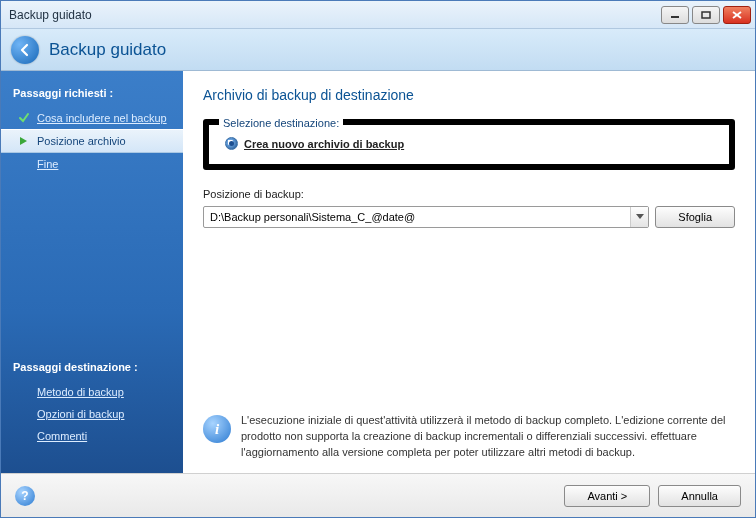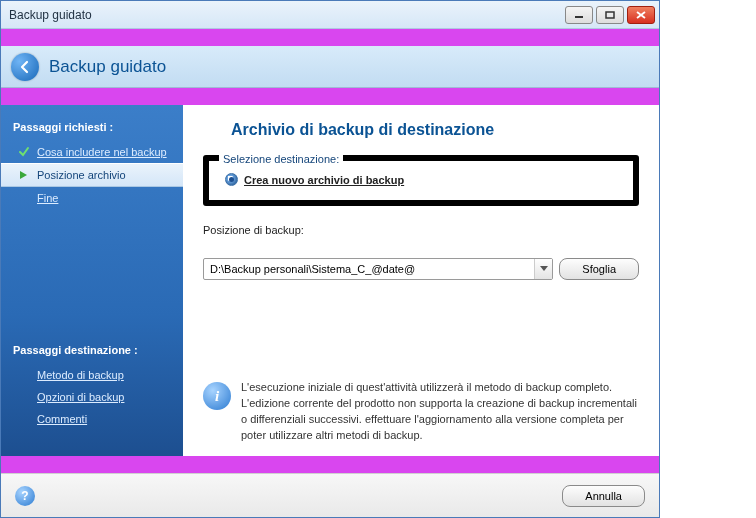--- a/index.html
+++ b/index.html
@@ -1,49 +1,49 @@
 <!DOCTYPE html>
 <html><head>
 <meta charset="utf-8">
 <style>
 * { box-sizing: border-box; margin: 0; padding: 0; }
 body { font-family: "Segoe UI", Tahoma, sans-serif; font-size: 11px; background: #fff; }
-.window { width: 660px; height: 518px; border: 1px solid #4a7ab8; display: flex; flex-direction: column; background: #d946ef; gap: 17px; }
+.window { width: 756px; height: 518px; border: 1px solid #4a7ab8; display: flex; flex-direction: column; background: #14532d; }
 .titlebar { height: 28px; background: linear-gradient(#eaf3fb, #d6e7f7); display: flex; align-items: center; padding: 0 4px 0 8px; border-bottom: 1px solid #b0c8e0; }
 .titlebar-text { flex: 1; color: #223344; font-size: 12px; }
 .tb-btns { display: flex; gap: 3px; }
 .tb-btn { width: 28px; height: 18px; border: 1px solid #888; border-radius: 3px; display: flex; align-items: center; justify-content: center; cursor: pointer; background: linear-gradient(#f5f5f5,#ddd); }
 .tb-btn.close { background: linear-gradient(#f08060,#d83020); border-color: #a02010; color: #fff; }
 .tb-btn.close svg { stroke: #fff; }
 .header { height: 42px; background: linear-gradient(#d8ebfa,#c2dcf2); display: flex; align-items: center; padding: 0 10px; border-bottom: 1px solid #9fbad4; }
 .back-btn { width: 28px; height: 28px; border-radius: 50%; background: radial-gradient(circle at 30% 30%, #6fb4f5, #1868b8); display: flex; align-items: center; justify-content: center; margin-right: 10px; cursor: pointer; box-shadow: 0 0 2px rgba(0,0,0,0.3); }
 .header-title { font-family: "Segoe UI Light", "Segoe UI", sans-serif; font-size: 17px; color: #0b5394; font-weight: 400; }
 .body { flex: 1; display: flex; min-height: 0; }
 .sidebar { width: 182px; background: linear-gradient(#3b7ec9 0%, #2a6ab5 60%, #1d4f90 100%); color: #fff; padding: 12px 0; display: flex; flex-direction: column; font-size: 11px; justify-content: flex-end; }
 .sidebar-heading { font-weight: bold; color: #fff; padding: 4px 12px 8px; font-size: 11px; }
 .step { display: flex; align-items: center; padding: 4px 12px 4px 16px; gap: 6px; cursor: pointer; }
 .step .label { text-decoration: underline; color: #dcecff; }
 .step.current { background: linear-gradient(#eaf3fb,#d4e6f8); color: #14457a; border-top: 1px solid #fff; border-bottom: 1px solid #aac8e4; }
 .step.current .label { text-decoration: none; color: #14457a; font-weight: 400; }
 .step .icon { width: 14px; height: 14px; flex-shrink: 0; display: flex; align-items: center; justify-content: center; }
 .sidebar-spacer { flex: 1; }
 .content { flex: 1; display: flex; flex-direction: column; padding: 16px 20px 12px; background: #fff; }
-.page-title { color: #0b5394; font-size: 16px; font-family: "Segoe UI Light","Segoe UI",sans-serif; margin-bottom: 16px; font-weight: 700; margin-left: 28px; }
+.page-title { color: #0b5394; font-size: 14px; font-family: "Segoe UI Light","Segoe UI",sans-serif; margin-bottom: 16px; font-weight: 400; }
 .groupbox { border: 6px solid #000000; border-radius: 3px; padding: 12px 12px 14px; position: relative; margin-bottom: 18px; }
 .groupbox-legend { position: absolute; top: -8px; left: 10px; background: #fff; padding: 0 4px; font-size: 11px; color: #14457a; }
 .radio-line { display: flex; align-items: center; gap: 6px; padding-left: 4px; }
 .radio { width: 13px; height: 13px; border-radius: 50%; border: 1px solid #3a6fa8; background: radial-gradient(circle at 40% 40%, #fff 30%, #6aa3e0 31%, #3a6fa8 70%); position: relative; }
 .radio::after { content: ""; position: absolute; width: 5px; height: 5px; border-radius: 50%; background: #1d4f90; top: 3px; left: 3px; }
 .radio-label { font-weight: bold; font-size: 11px; color: #222; text-decoration: underline; }
-.field-label { font-size: 11px; color: #222; margin-bottom: 22px; }
+.field-label { font-size: 11px; color: #222; margin-bottom: 6px; }
 .combo-row { display: flex; gap: 6px; align-items: center; }
 .combo { flex: 1; height: 22px; border: 1px solid #9a9a9a; border-radius: 2px; display: flex; align-items: center; background: #fff; }
 .combo-text { flex: 1; border: none; outline: none; font-size: 11px; padding: 0 6px; height: 100%; background: transparent; }
 .combo-arrow { width: 18px; height: 100%; border-left: 1px solid #ccc; display: flex; align-items: center; justify-content: center; cursor: pointer; background: linear-gradient(#fefefe,#e4e4e4); }
-.btn { height: 22px; padding: 0 22px; border: 1px solid #8a8a8a; border-radius: 8px; background: linear-gradient(#fdfdfd,#e2e2e2); font-size: 11px; cursor: pointer; display: inline-flex; align-items: center; justify-content: center; min-width: 64px; }
+.btn { height: 22px; padding: 0 22px; border: 1px solid #8a8a8a; border-radius: 3px; background: linear-gradient(#fdfdfd,#e2e2e2); font-size: 11px; cursor: pointer; display: inline-flex; align-items: center; justify-content: center; min-width: 64px; }
 .content-spacer { flex: 1; }
 .info-row { display: flex; gap: 10px; padding: 4px 0 0; }
 .info-icon { width: 28px; height: 28px; border-radius: 50%; background: radial-gradient(circle at 35% 30%, #a8d4ff, #2b7ad1); display: flex; align-items: center; justify-content: center; flex-shrink: 0; color: #fff; font-weight: bold; font-family: Georgia, serif; font-style: italic; font-size: 15px; margin-top: 2px; }
 .info-text { font-size: 11px; color: #333; line-height: 1.45; }
 .footer { height: 44px; border-top: 1px solid #d0d0d0; background: linear-gradient(#f7f7f7,#e9e9e9); display: flex; align-items: center; padding: 0 14px; gap: 8px; }
 .help-icon { width: 20px; height: 20px; border-radius: 50%; background: radial-gradient(circle at 35% 30%, #a8d4ff, #2b7ad1); color: #fff; display: flex; align-items: center; justify-content: center; font-weight: bold; font-size: 12px; cursor: pointer; }
 .footer-spacer { flex: 1; }
 .footer .btn { min-width: 80px; }
 </style>
 </head>
@@ -159,16 +159,17 @@
         <div class="info-icon">i</div>
         <div class="info-text">L'esecuzione iniziale di quest'attività utilizzerà il metodo di backup completo. L'edizione corrente del prodotto non supporta la creazione di backup incrementali o differenziali successivi. effettuare l'aggiornamento alla versione completa per poter utilizzare altri metodi di backup.</div>
       </div>
     </div>
 
   </div>
 
   <div class="footer">
     <div class="help-icon">?</div>
     <div class="footer-spacer"></div>
+    <button class="btn">Avanti &gt;</button>
     <button class="btn">Annulla</button>
   </div>
 
 </div>
 
 </body></html>

